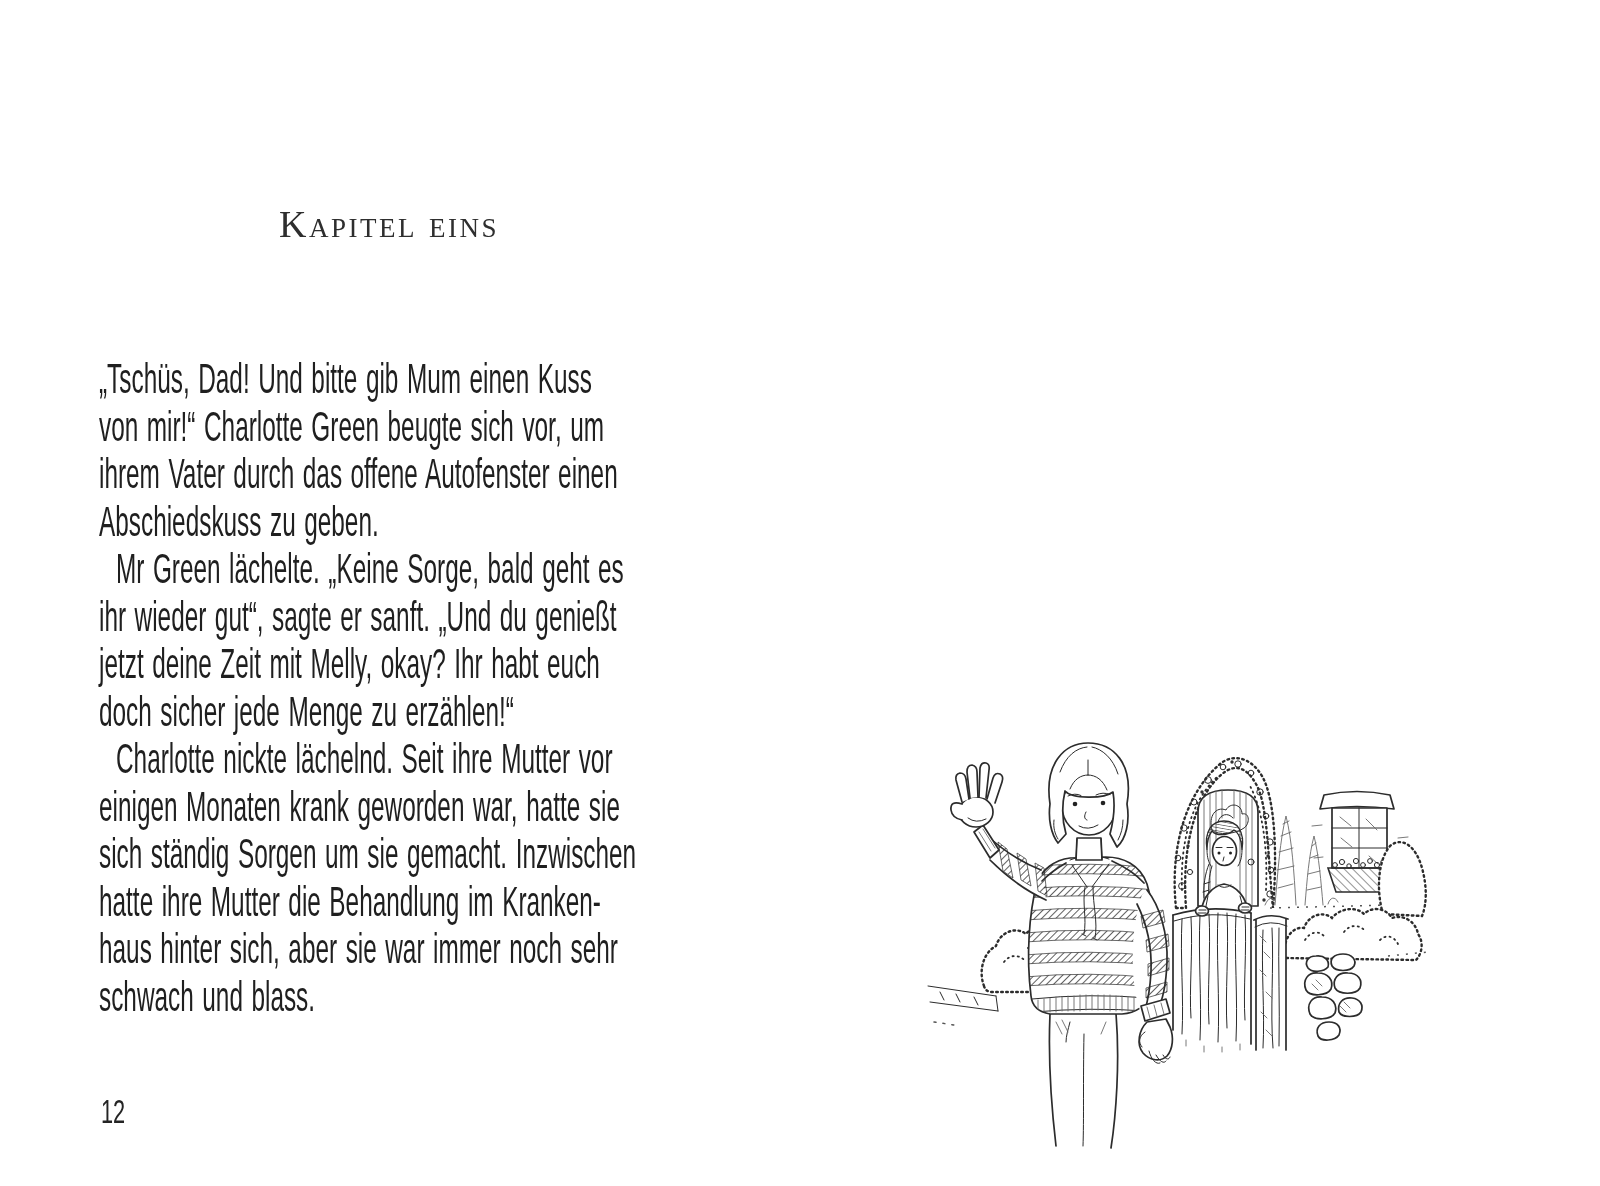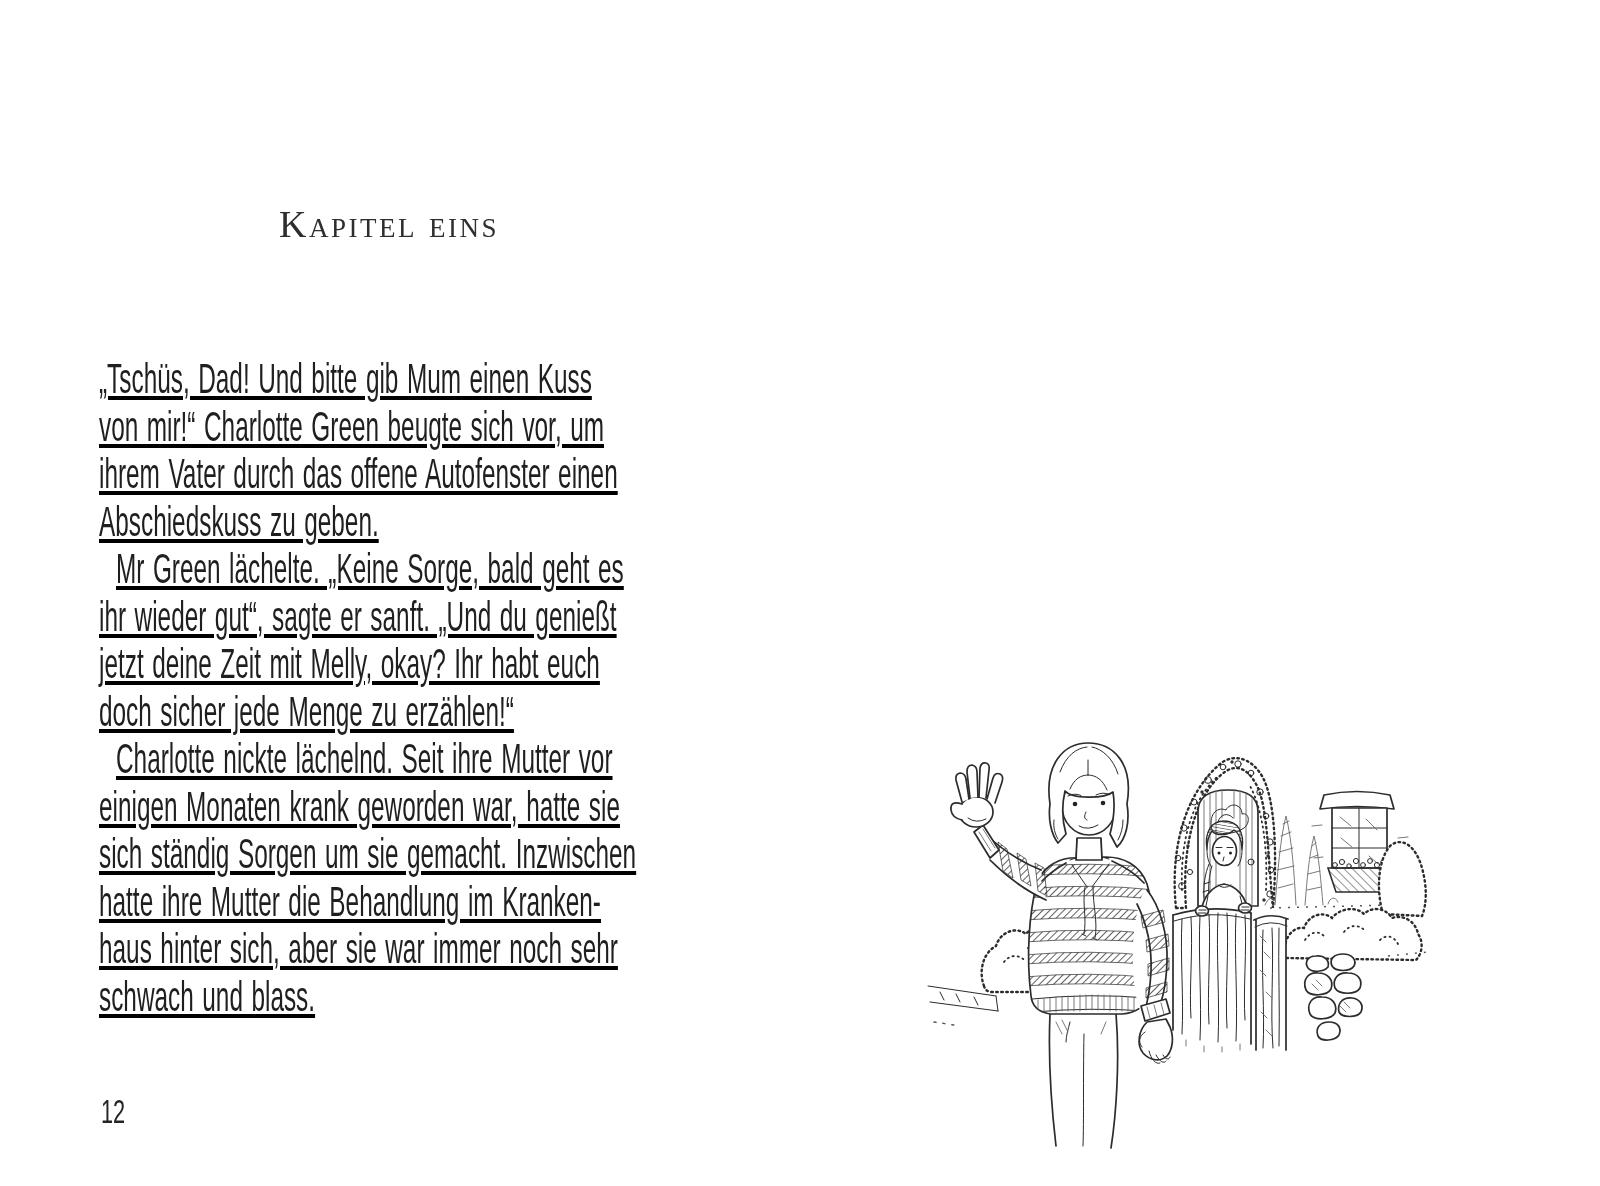--- a/index.html
+++ b/index.html
@@ -17,21 +17,21 @@
     position: absolute; left: 99px; top: 205px; width: 580px;
     text-align: center;
     font-family: "Liberation Serif", serif;
     font-variant: small-caps;
     font-size: 38px; line-height: 1;
     letter-spacing: 2.5px;
     color: #2e2e2e;
   }
 
   .text-block { position: absolute; width: 600px; }
-  #left-text  { left: 99px;  top: 355px; text-decoration: underline; }
+  #left-text  { left: 99px;  top: 355px; }
 
   .line {
     white-space: nowrap;
     font-size: 42px;
     line-height: 47.5px;
     height: 47.5px;
     color: #1f1f1f;
     word-spacing: 3px;
     transform: scaleX(0.58);
     transform-origin: 0 50%;

